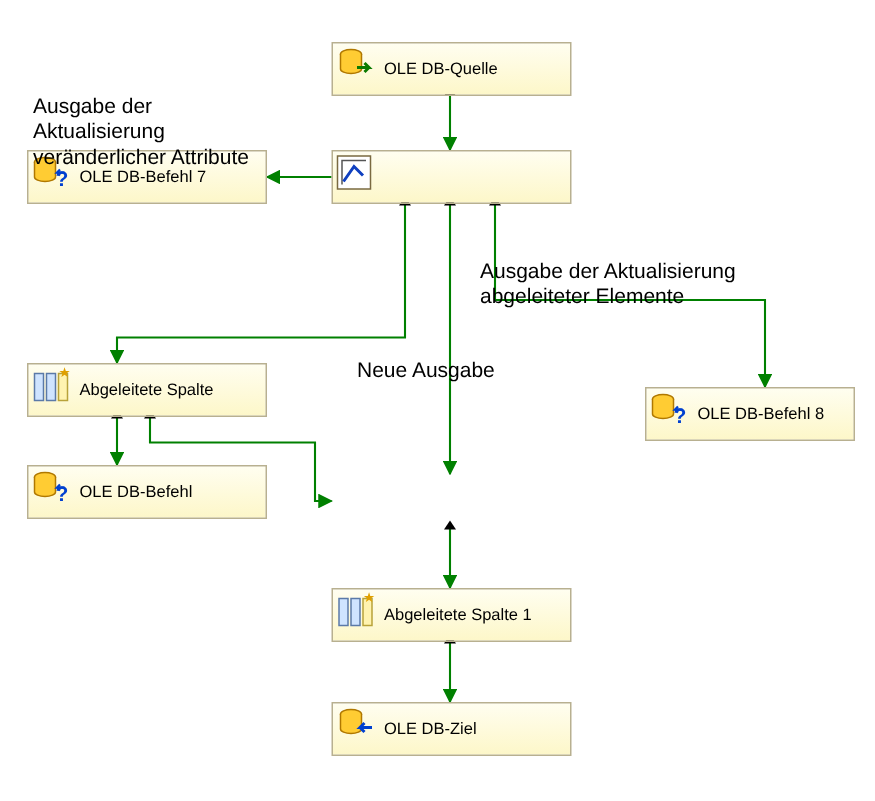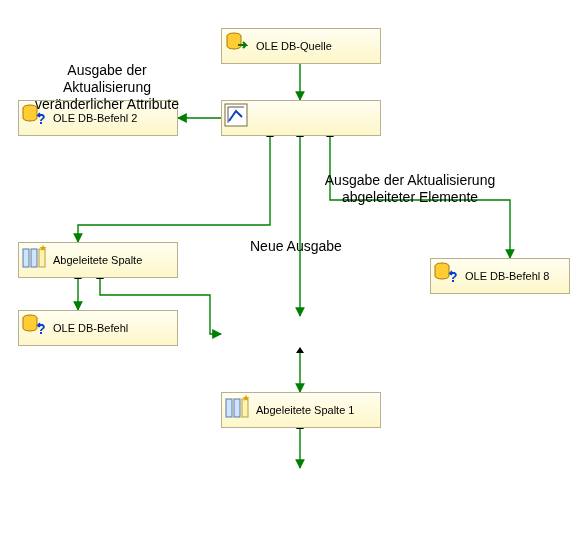--- a/index.html
+++ b/index.html
@@ -1,16 +1,16 @@
 <!DOCTYPE html>
 <html><head>
 <meta charset="utf-8">
 <style>
   html,body{margin:0;padding:0;background:#fff;font-family:"Segoe UI",Tahoma,Arial,sans-serif;font-size:11px;color:#000;}
-  #canvas{position:relative;width:583px;height:534px;text-align:center;}
+  #canvas{position:relative;width:583px;height:534px;}
   svg{position:absolute;left:0;top:0;}
   .node{position:absolute;background:linear-gradient(#fffef0,#fdf7c9);border:1px solid #b8b090;display:flex;align-items:center;padding:2px 6px 2px 2px;box-sizing:border-box;}
   .node .icon{width:28px;height:28px;flex:0 0 auto;display:flex;align-items:center;justify-content:center;}
   .node .txt{margin-left:4px;line-height:1.15;white-space:normal;}
   .ann{position:absolute;font-size:14px;color:#000;line-height:1.2;}
 </style>
 </head>
 <body>
 <div id="canvas">
 
@@ -76,21 +76,21 @@
 
 <div class="node" style="left:18px;top:100px;width:160px;height:36px">
   <span class="icon">
     <svg width="28" height="28" viewBox="0 0 28 28">
           <ellipse cx="11" cy="7" rx="7" ry="3" fill="#ffcc33" stroke="#b07800"></ellipse>
           <path d="M4,7 v10 a7,3 0 0 0 14,0 V7" fill="#ffcc33" stroke="#b07800"></path>
           <text x="18" y="23" font-size="14" font-weight="bold" fill="#0040d0">?</text>
           <path d="M24,14 l-5,0 2,-2 m-2,2 2,2" stroke="#0040d0" stroke-width="1.5" fill="none"></path>
         </svg>
   </span>
-  <span class="txt">OLE DB-Befehl 2</span>
+  <span class="txt">OLE DB-Befehl 7</span>
 </div>
 
 <div class="node" style="left:18px;top:242px;width:160px;height:36px">
   <span class="icon">
     <svg width="28" height="28" viewBox="0 0 28 28">
           <rect x="4" y="6" width="6" height="18" fill="#cfe4ff" stroke="#5b7aa8"></rect>
           <rect x="12" y="6" width="6" height="18" fill="#cfe4ff" stroke="#5b7aa8"></rect>
           <rect x="20" y="6" width="6" height="18" fill="#fff3b0" stroke="#b8a23a"></rect>
           <text x="20" y="8" font-size="9" fill="#e0a000">★</text>
         </svg>
@@ -128,20 +128,30 @@
     <svg width="28" height="28" viewBox="0 0 28 28">
           <rect x="4" y="6" width="6" height="18" fill="#cfe4ff" stroke="#5b7aa8"></rect>
           <rect x="12" y="6" width="6" height="18" fill="#cfe4ff" stroke="#5b7aa8"></rect>
           <rect x="20" y="6" width="6" height="18" fill="#fff3b0" stroke="#b8a23a"></rect>
           <text x="20" y="8" font-size="9" fill="#e0a000">★</text>
         </svg>
   </span>
   <span class="txt">Abgeleitete Spalte 1</span>
 </div>
 
+<div class="node" style="left:221px;top:468px;width:160px;height:36px">
+  <span class="icon">
+    <svg width="28" height="28" viewBox="0 0 28 28">
+          <ellipse cx="12" cy="7" rx="7" ry="3" fill="#ffcc33" stroke="#b07800"></ellipse>
+          <path d="M5,7 v10 a7,3 0 0 0 14,0 V7" fill="#ffcc33" stroke="#b07800"></path>
+          <path d="M26,16 l-8,0 3,-3 m-3,3 3,3" stroke="#0040d0" stroke-width="2" fill="none"></path>
+        </svg>
+  </span>
+  <span class="txt">OLE DB-Ziel</span>
+</div>
 
 <div class="ann" style="left:22px;top:62px;width:170px;white-space:pre-line">Ausgabe der Aktualisierung
 veränderlicher Attribute</div>
-<div class="ann" style="left:250px;top:238px">Neue Ausgabe</div>
+<div class="ann" style="left:238px;top:238px">Neue Ausgabe</div>
 <div class="ann" style="left:320px;top:172px;width:180px;white-space:pre-line">Ausgabe der Aktualisierung
 abgeleiteter Elemente</div>
 
 </div>
 
 </body></html>

